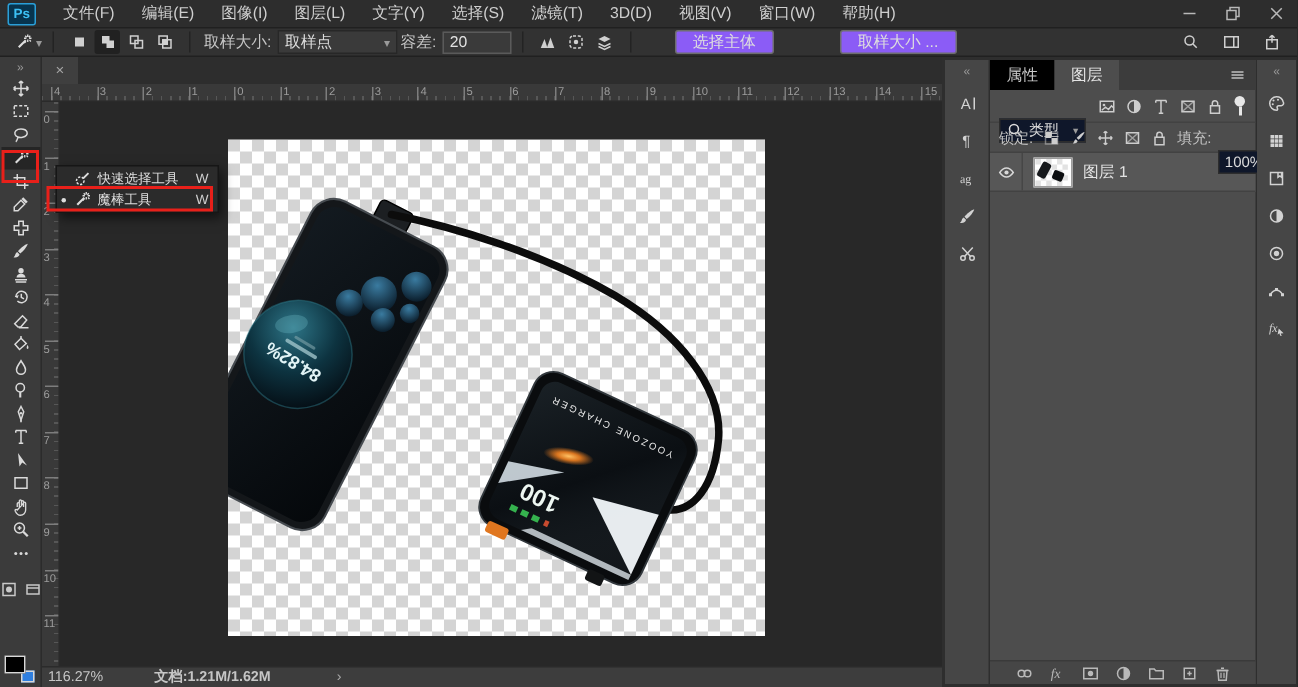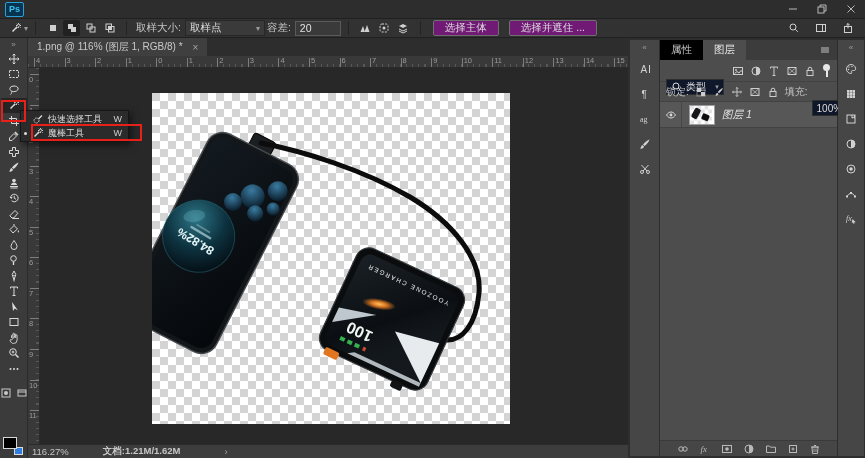--- a/index.html
+++ b/index.html
@@ -26,22 +26,22 @@
   .tiny-chev { font-size:8px; color:#9a9a9a; }
   .vdiv { width:1px; height:14px; background:#232323; margin:0 7px; }
   .opt-btn { width:17px; height:16px; display:flex; align-items:center; justify-content:center;
              color:#d0d0d0; border-radius:2px; margin:0 1px; }
   .opt-btn.pressed { background:#212121; }
   .opt-label { color:#c6c6c6; font-size:10.5px; margin:0 4px 0 2px; white-space:nowrap; }
   .opt-select { height:16px; background:#3a3a3a; border:1px solid #272727; display:flex;
                 align-items:center; justify-content:space-between; padding:0 4px; font-size:10.5px; color:#dcdcdc; }
   .opt-input { width:46px; height:15px; background:#3a3a3a; border:1px solid #5a5a5a; color:#e2e2e2;
                font-size:10.5px; padding:0 4px; display:flex; align-items:center; }
-  .opt-button { height:16px; padding:0 11px; border:1px solid #6e6e6e; border-radius:2px; background:#701a75;
-                color:#dedede; font-size:10.5px; display:flex; align-items:center; margin:0 5px; white-space:nowrap; }
+  .opt-button { height:16px; padding:0 11px; border:1px solid #6e6e6e; border-radius:2px; background:#8b5cf6;
+                color:#dedede; font-size:10.5px; display:flex; align-items:center; margin:0 22px; white-space:nowrap; }
   .opt-right { margin-left:auto; display:flex; align-items:center; margin-right:8px; gap:8px; }
 
   
   .toolbar { position:absolute; top:38px; left:0; width:28px; height:420px; background:#3b3b3b;
              border-right:1px solid #2b2b2b; z-index:2; }
   .tb-chev { text-align:center; color:#9a9a9a; font-size:8px; height:13px; line-height:13px; }
   .tool { width:26px; height:15.5px; margin:0 auto; display:flex; align-items:center; justify-content:center; color:#dadada; }
   .tool.selected { background:#252525; }
   .tool-extras { display:flex; justify-content:center; gap:4px; margin-top:10px; color:#c9c9c9; }
   .swatches { position:absolute; bottom:3px; left:3px; width:22px; height:18px; }
@@ -65,21 +65,21 @@
   .rh-num  { position:absolute; top:0; }
   .rv-tick { position:absolute; right:0; height:1px; width:9px; background:#7d7d7d; }
   .rv-num  { position:absolute; left:1px; }
   .viewport { position:absolute; top:68px; left:40px; width:588px; height:376px; background:#282828; overflow:hidden; }
   .artboard { position:absolute; left:112px; top:25px; width:358px; height:331px;
               background:repeating-conic-gradient(#ffffff 0 25%, #d4d4d4 0 50%);
               background-size:16px 16px; overflow:hidden; }
   .artboard > svg { position:absolute; inset:0; }
 
   
-  .flyout { position:absolute; left:20px; top:110px; width:109px; background:#2b2b2b;
+  .flyout { position:absolute; left:37px; top:110px; width:109px; background:#2b2b2b;
             border:1px solid #161616; box-shadow:2px 3px 7px rgba(0,0,0,.55); z-index:6; padding:1px 0; }
   .flyout-item { height:14px; display:flex; align-items:center; gap:4px; padding:0 6px 0 3px;
                  font-size:9px; color:#dedede; white-space:nowrap; }
   .flyout-item .dot { width:3px; height:3px; border-radius:50%; background:#ddd; margin-right:1px; }
   .flyout-item .spacer { width:4px; }
   .flyout-item .sc { margin-left:auto; color:#cfcfcf; }
   .anno { position:absolute; border:2px solid #e8201a; z-index:7; pointer-events:none; }
 
   
   .statusbar { position:absolute; top:444px; left:28px; width:600px; height:14px; background:#3d3d3d;
@@ -108,31 +108,44 @@
   .psel .chevsm { margin-left:auto; font-size:7px; color:#9a9a9a; }
   .picon { width:16px; height:16px; display:flex; align-items:center; justify-content:center; color:#cdcdcd; }
   .plabel { font-size:10px; color:#c3c3c3; white-space:nowrap; }
   .toggle-pin { width:10px; height:14px; position:relative; }
   .toggle-pin::before { content:""; position:absolute; top:0; left:1.5px; width:7px; height:7px; border-radius:50%; background:#e8e8e8; }
   .toggle-pin::after  { content:""; position:absolute; top:7px; left:4.5px; width:1.5px; height:6px; background:#e8e8e8; }
   .layer-row { height:26px; display:flex; align-items:center; background:#575757; border-bottom:1px solid #424242; }
   .eye-cell { width:22px; display:flex; align-items:center; justify-content:center; color:#d8d8d8;
               border-right:1px solid #464646; align-self:stretch; }
   .thumb { width:26px; height:20px; margin:0 7px; border:1px solid #9d9d9d; background:#fff; }
-  .layer-name { font-size:10.5px; color:#e2e2e2;font-style:italic; }
+  .layer-name { font-size:10.5px; color:#e2e2e2; }
   .layer-actions { position:absolute; left:0; right:0; bottom:0; height:16px; background:#464646;
                    border-top:1px solid #3a3a3a; display:flex; align-items:center; justify-content:center;
                    gap:8px; color:#b9b9b9; }
   .act-icon { width:14px; height:14px; display:flex; align-items:center; justify-content:center; }
 </style>
 </head>
 <body>
 
 <div class="menubar">
   <div class="ps-logo">Ps</div>
+  <div id="menu-items" style="display:flex">
+      <div class="menu-item">文件(F)</div>
+      <div class="menu-item">编辑(E)</div>
+      <div class="menu-item">图像(I)</div>
+      <div class="menu-item">图层(L)</div>
+      <div class="menu-item">文字(Y)</div>
+      <div class="menu-item">选择(S)</div>
+      <div class="menu-item">滤镜(T)</div>
+      <div class="menu-item">3D(D)</div>
+      <div class="menu-item">视图(V)</div>
+      <div class="menu-item">窗口(W)</div>
+      <div class="menu-item">帮助(H)</div>
+    </div>
   <div class="win-controls" id="win-controls">
       <div class="win-btn">
         <svg viewBox="0 0 12 12" width="12" height="12">
           <path d="M2 6h8" stroke="currentColor"></path>
         </svg>
       </div>
       <div class="win-btn">
         <svg viewBox="0 0 12 12" width="12" height="12">
           <rect x="2" y="4" width="6" height="6" stroke="currentColor" fill="none"></rect>
           <path d="M4 4V2h6v6H8" stroke="currentColor" fill="none"></path>
@@ -207,21 +220,21 @@
       </div>
       <div class="opt-btn">
         <svg viewBox="0 0 12 12" width="12" height="12">
           <path d="M6 2l4 2-4 2-4-2z" fill="currentColor"></path>
           <path d="M2 7l4 2 4-2M2 9l4 2 4-2" stroke="currentColor" fill="none"></path>
         </svg>
       </div>
     </div>
   <div class="vdiv"></div>
   <div class="opt-button">选择主体</div>
-  <div class="opt-button">选择并遮住 ...</div>
+  <div class="opt-button">取样大小 ...</div>
   <div class="opt-right" id="opt-right">
       <div class="opt-btn">
         <svg viewBox="0 0 12 12" width="12" height="12">
           <circle cx="5" cy="5" r="3" stroke="currentColor" fill="none"></circle>
           <path d="M7.3 7.3l2.5 2.5" stroke="currentColor"></path>
         </svg>
       </div>
       <div class="opt-btn">
         <svg viewBox="0 0 12 12" width="12" height="12">
           <rect x="1.5" y="2.5" width="9" height="7" stroke="currentColor" fill="none"></rect>
@@ -378,21 +391,20 @@
       </div>
     </div>
   <div class="swatches">
     <div class="bg-swatch"></div>
     <div class="fg-swatch"></div>
   </div>
 </div>
 
 <div class="tabbar">
   <div class="doc-tab">
-    <span>1.png @ 116% (图层 1, RGB/8) *</span>
     <span class="tab-close">×</span>
   </div>
 </div>
 
 <div class="ruler-h" id="ruler-h">
     <div class="rh-tick" style="left: 6px;"></div>
     <div class="rh-num" style="left: 8px;">4</div>
     <div class="rh-tick" style="left: 36.55px;"></div>
     <div class="rh-num" style="left: 38.55px;">3</div>
     <div class="rh-tick" style="left: 67.1px;"></div>

